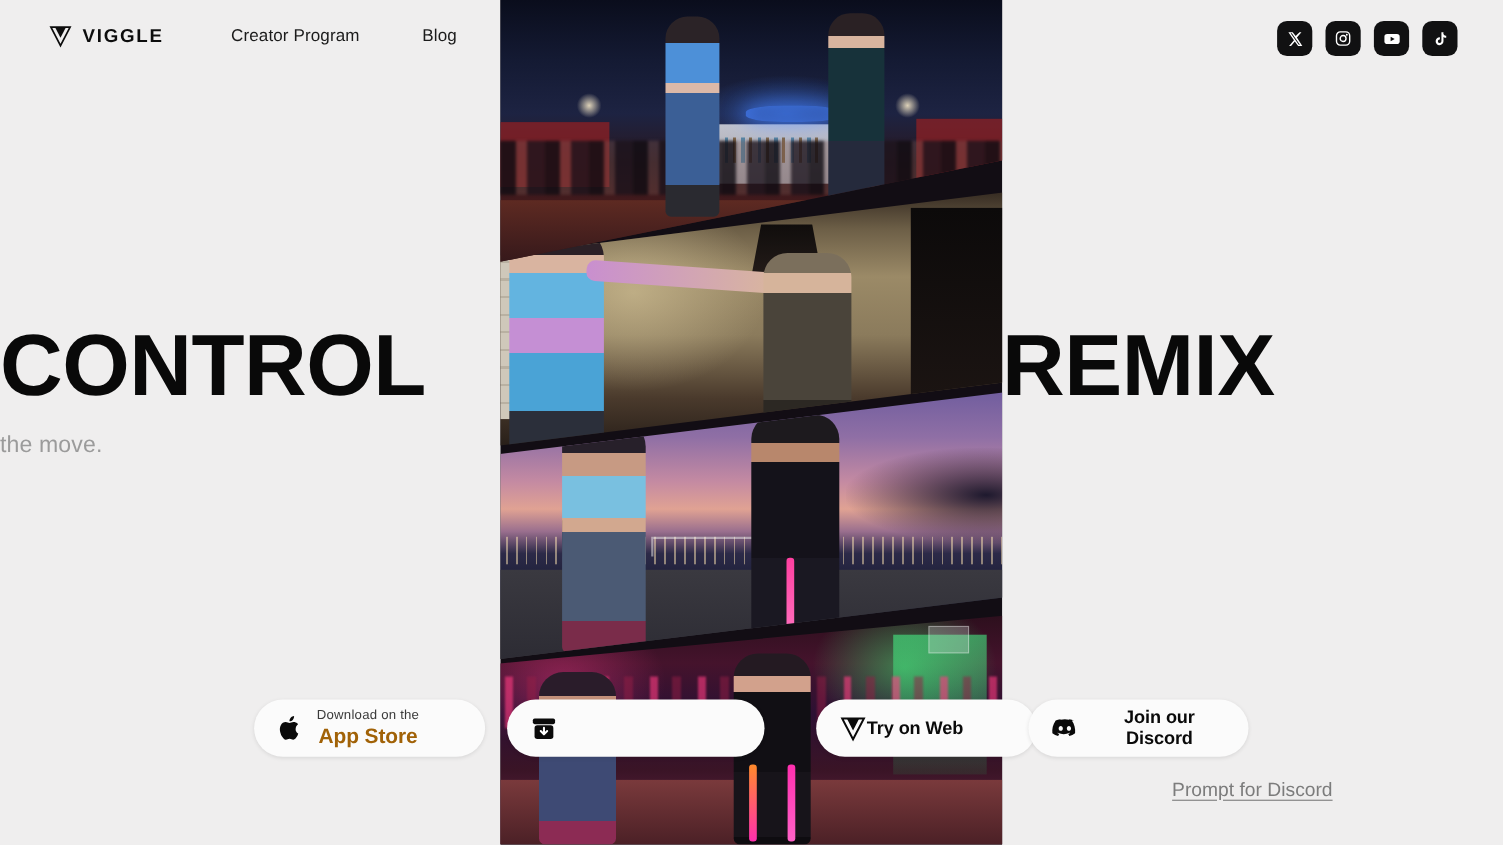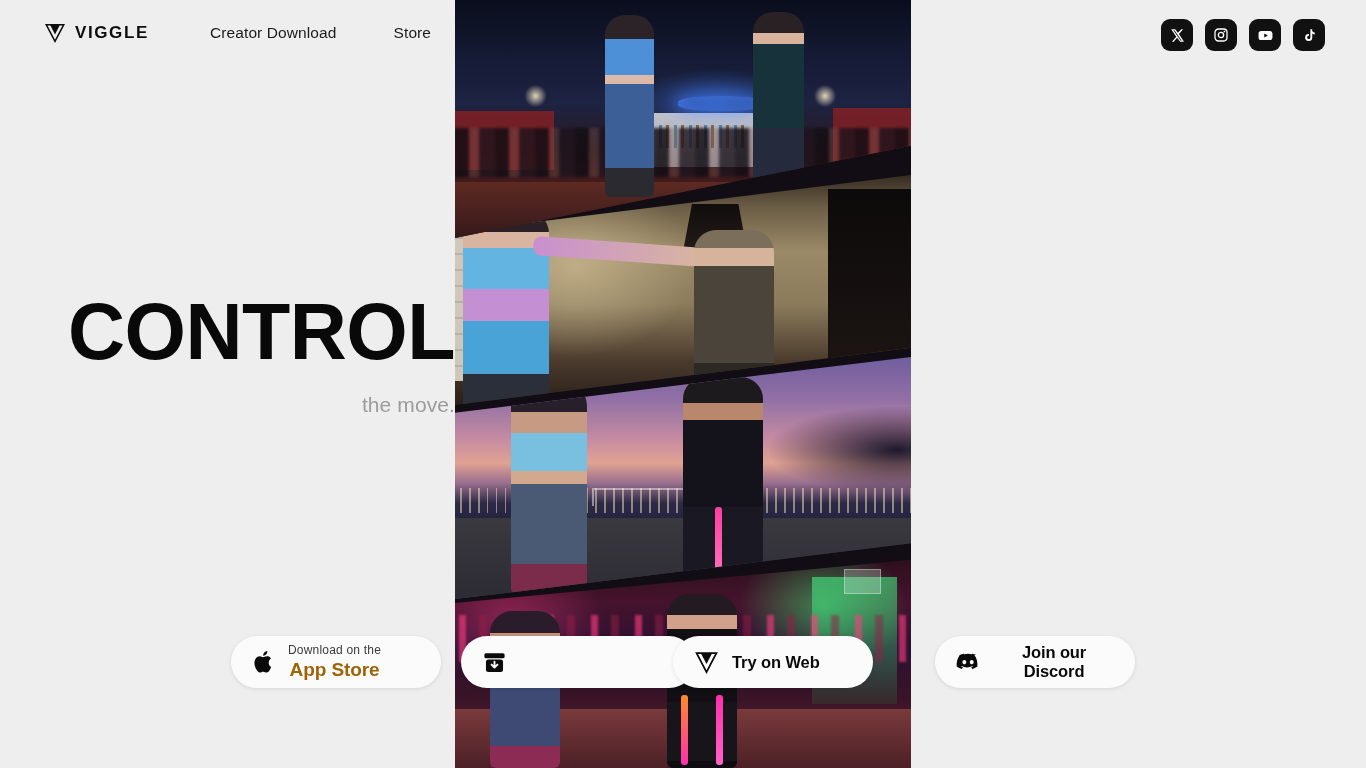--- a/index.html
+++ b/index.html
@@ -143,38 +143,38 @@
   .brand-mark{ width:22px; height:22px; display:block;}
   .brand-name{ font-size:17px; font-weight:700; letter-spacing:1.6px; color:#0d0d0d; }
   .nav{ position:absolute; left:210px; top:24px; display:flex; gap:57px; }
   .nav a{ font-size:15.5px; color:#1b1b1b; text-decoration:none; letter-spacing:.1px; }
   .socials{ position:absolute; right:41px; top:19px; display:flex; gap:12px; }
   .soc{ width:32px; height:32px; border-radius:9px; background:#111112;
         display:flex; align-items:center; justify-content:center; cursor:pointer;}
   .soc svg{ display:block; }
 
   
-  .side{ position:absolute; top:296px; width:455px; text-align:right; z-index:15;}
+  .side{ position:absolute; top:296px; width:455px; text-align:left; z-index:15;}
   .side.left{ left:0; }
   .side.right{ left:911px; width:455px; }
   .side h1{ font-size:79px; line-height:.92; font-weight:700; letter-spacing:-.5px; color:#090909;}
   .side p{ margin-top:24px; font-size:21px; color:#9b9b9b; letter-spacing:.1px;}
 
   
   .cta-row{ position:absolute; left:0; top:636px; width:1366px; height:52px; z-index:30;
             display:flex; align-items:center; }
   .btn{ background:#fbfbfb; border:none; border-radius:26px; height:52px;
         display:inline-flex; align-items:center; cursor:pointer;
         box-shadow:0 1px 4px rgba(0,0,0,.10); position:absolute; }
   .btn-appstore{ left:231px; width:210px; padding:0 22px; gap:13px; }
   .as-txt{ display:flex; flex-direction:column; line-height:1.12; }
   .as-small{ font-size:12px; color:#3a3a3a; letter-spacing:.2px;}
   .as-big{ font-size:19px; font-weight:700; color:#a16207; letter-spacing:-.1px; margin-top:1px;}
   .btn-apk{ left:461px; width:234px; padding:0 21px; gap:13px; }
-  .btn-web{ left:673px; width:200px; padding:0 21px; gap:13px; }
+  .btn-web{ left:742px; width:200px; padding:0 21px; }
   .btn-discord{ left:935px; width:200px; padding:12px 21px; gap:14px; }
   .btn-label{ font-size:16.5px; font-weight:700; color:#0a0a0a; letter-spacing:-.1px; }
   .prompt-link{ position:absolute; left:911px; top:708px; width:455px; text-align:center; z-index:30;}
   .prompt-link a{ font-size:17.5px; color:#7c7c7c; text-decoration:underline;
                   text-underline-offset:3px; cursor:pointer;}
 </style>
 </head>
 <body>
 
 <div class="page">
@@ -237,22 +237,22 @@
 
     <div class="brand">
       <svg class="brand-mark" viewBox="0 0 24 24">
         <path d="M2.5 3 L21.5 3 L12 21.2 Z" fill="none" stroke="#0d0d0d" stroke-width="1.7"></path>
         <path d="M6.6 3 L17.4 3 L12 13.5 Z" fill="#0d0d0d"></path>
       </svg>
       <span class="brand-name">VIGGLE</span>
     </div>
 
     <nav class="nav">
-      <a href="#">Creator Download</a>
-      <a href="#">Store</a>
+      <a href="#">Creator Program</a>
+      <a href="#">Blog</a>
     </nav>
 
     <div class="socials">
       <div class="soc">
         <svg width="15" height="15" viewBox="0 0 24 24">
           <path fill="#fff" d="M18.2 2H21l-6.6 7.6L22.3 22h-6.1l-4.8-6.3L5.9 22H3l7.1-8.2L2 2h6.3l4.3 5.7L18.2 2Zm-1 18.3h1.6L7 3.6H5.3l11.9 16.7Z"></path>
         </svg>
       </div>
       <div class="soc">
         <svg width="16" height="16" viewBox="0 0 24 24">
@@ -274,20 +274,21 @@
       </div>
     </div>
   </div>
 
   <div class="side left">
     <h1>CONTROL</h1>
     <p>the move.</p>
   </div>
 
   <div class="side right">
+    <h1>REMIX</h1>
   </div>
 
   <div class="cta-row">
 
     <button class="btn btn-appstore">
       <svg width="22" height="26" viewBox="0 0 24 28">
         <path fill="#0a0a0a" d="M17.2 14.6c0-3 2.4-4.4 2.5-4.5-1.4-2-3.5-2.3-4.2-2.3-1.8-.2-3.5 1-4.4 1-.9 0-2.3-1-3.8-1C5.4 7.8 3.5 9 2.5 11c-2 3.5-.5 8.7 1.4 11.5 1 1.4 2.1 3 3.6 2.9 1.4-.05 2-.9 3.7-.9 1.7 0 2.2.9 3.7.9 1.5 0 2.5-1.4 3.4-2.8 1.1-1.6 1.5-3.2 1.5-3.3-.03-.02-2.9-1.1-2.6-4.7Z"></path>
         <path fill="#0a0a0a" d="M14.5 5.6c.8-1 1.3-2.3 1.1-3.6-1.1.05-2.5.75-3.3 1.7-.7.85-1.35 2.2-1.2 3.5 1.25.1 2.5-.6 3.4-1.6Z"></path>
       </svg>
       <span class="as-txt">
@@ -313,14 +314,17 @@
     </button>
 
     <button class="btn btn-discord">
       <svg width="26" height="20" viewBox="0 0 24 18">
         <path fill="#0a0a0a" d="M20.3 2.1A17 17 0 0 0 16.1.8l-.25.5a15.6 15.6 0 0 0-7.7 0L7.9.8A17 17 0 0 0 3.7 2.1C1.05 6 .35 9.8.7 13.5a17.2 17.2 0 0 0 5.2 2.6l1.05-1.8a11 11 0 0 1-1.75-.85l.45-.35a12.3 12.3 0 0 0 10.7 0l.45.35c-.55.33-1.15.62-1.75.85l1.05 1.8a17.1 17.1 0 0 0 5.2-2.6c.42-4.3-.7-8.05-2.95-11.4ZM8.3 11.3c-1.05 0-1.9-.95-1.9-2.1 0-1.15.83-2.1 1.9-2.1s1.92.95 1.9 2.1c0 1.15-.84 2.1-1.9 2.1Zm7.4 0c-1.05 0-1.9-.95-1.9-2.1 0-1.15.83-2.1 1.9-2.1s1.92.95 1.9 2.1c0 1.15-.83 2.1-1.9 2.1Z"></path>
       </svg>
       <span class="btn-label">Join our Discord</span>
     </button>
   </div>
 
+  <div class="prompt-link">
+    <a href="#">Prompt for Discord</a>
+  </div>
 
 </div>
 
 </body></html>

